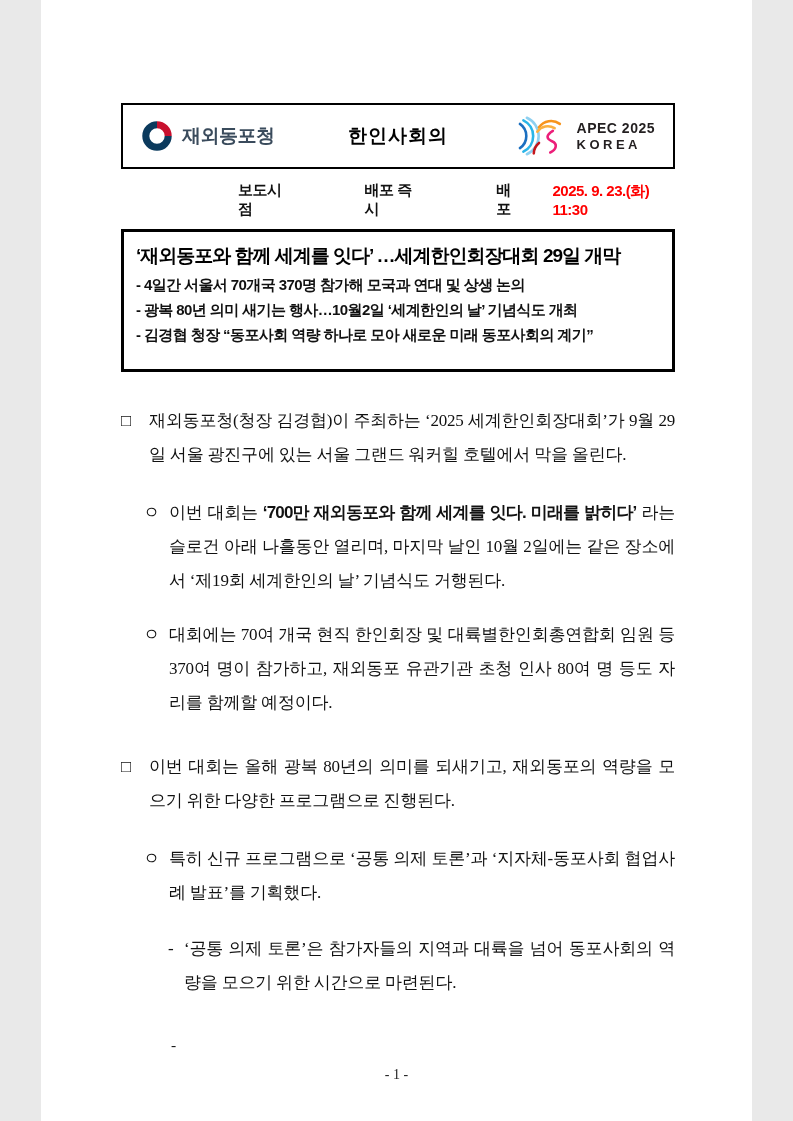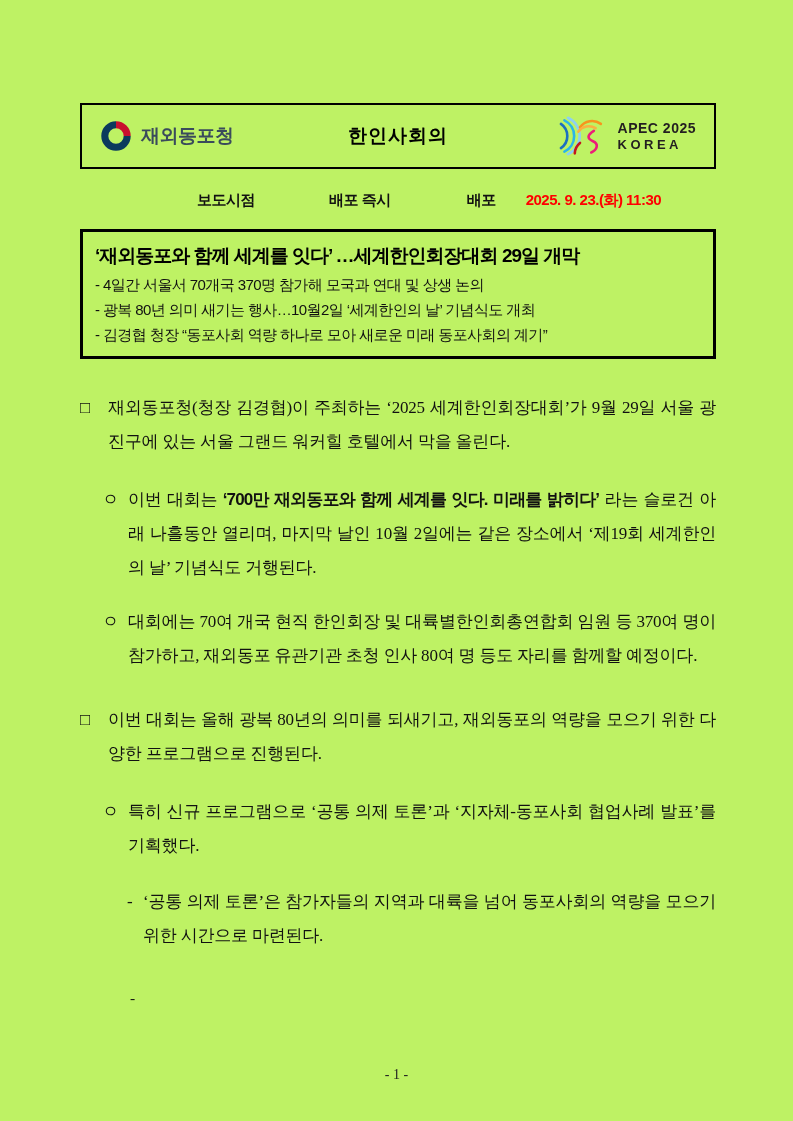--- a/index.html
+++ b/index.html
@@ -1,21 +1,21 @@
 <!DOCTYPE html>
 <html lang="ko"><head>
 <meta charset="utf-8">
 <style>
   * { margin:0; padding:0; box-sizing:border-box; }
   html,body { background:#e9e9e9; }
   .page {
     position:relative;
-    width:793px; height:1121px;
+    width:711px; height:1121px;
     margin:0 auto;
-    background:#bef264;
+    background:#ffffff;
     font-family:"Liberation Serif","DejaVu Serif",serif;
     color:#111;
     overflow:hidden;
   }
   .content { padding:103px 77px 0 80px; }
 
   
   .header-box {
     border:2px solid #000;
     height:66px;
@@ -42,29 +42,29 @@
   }
   .rl-time   { margin-left:117px; }
   .rl-value  { margin-left:74px; }
   .rl-dist   { margin-left:76px; }
   .rl-date   { margin-left:30px; color:#ff0000; }
 
   
   .headline-box {
     border:3px solid #000;
     margin-top:14px;
-    padding:8px 12px 9px 12px;
+    padding:8px 12px 22px 12px;
     font-family:"Liberation Sans","DejaVu Sans",sans-serif;
   }
   .headline-title {
     font-size:19px; font-weight:800; letter-spacing:-1px;
     line-height:32px; white-space:nowrap; color:#000;
   }
   .headline-bullet {
-    font-size:15px; font-weight:400; letter-spacing:-0.6px;
+    font-size:15px; font-weight:700; letter-spacing:-0.6px;
     line-height:25px; color:#111; white-space:nowrap;
   }
 
   
   .para { display:flex; font-size:17px; line-height:34px; letter-spacing:-0.2px; }
   .para .marker { flex:0 0 auto; }
   .para .ptext  { flex:1 1 auto; text-align:justify; }
   .lv1 { margin-top:30px; }
   .lv1 .marker { width:28px; }
   .lv2 { margin-top:24px; padding-left:22px; }

